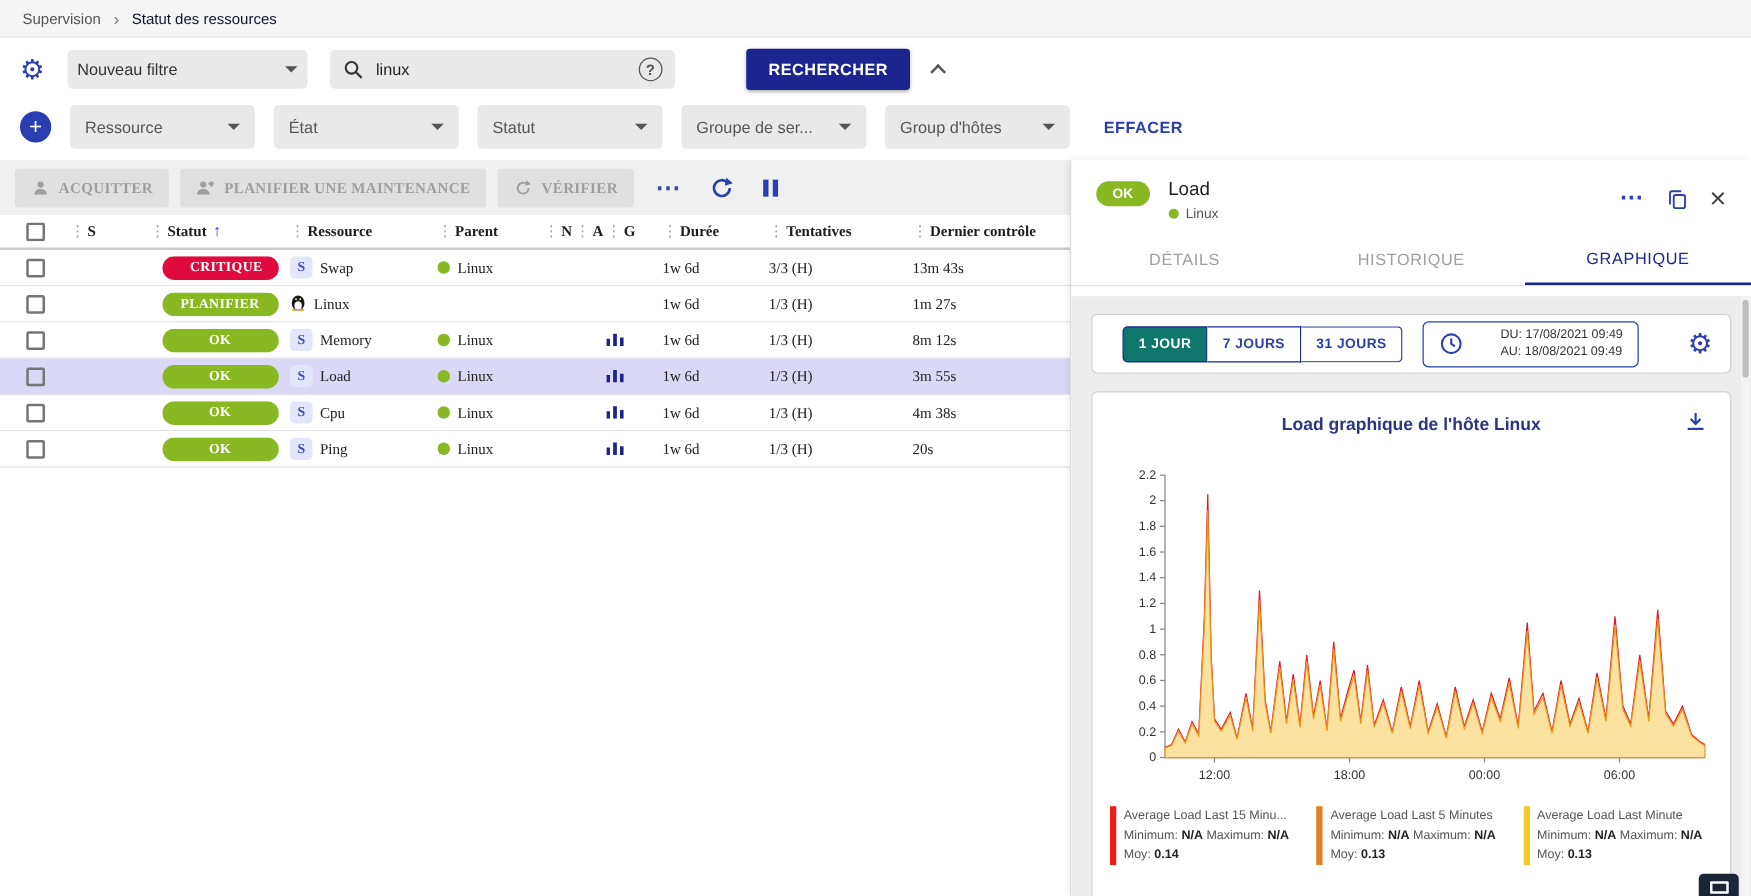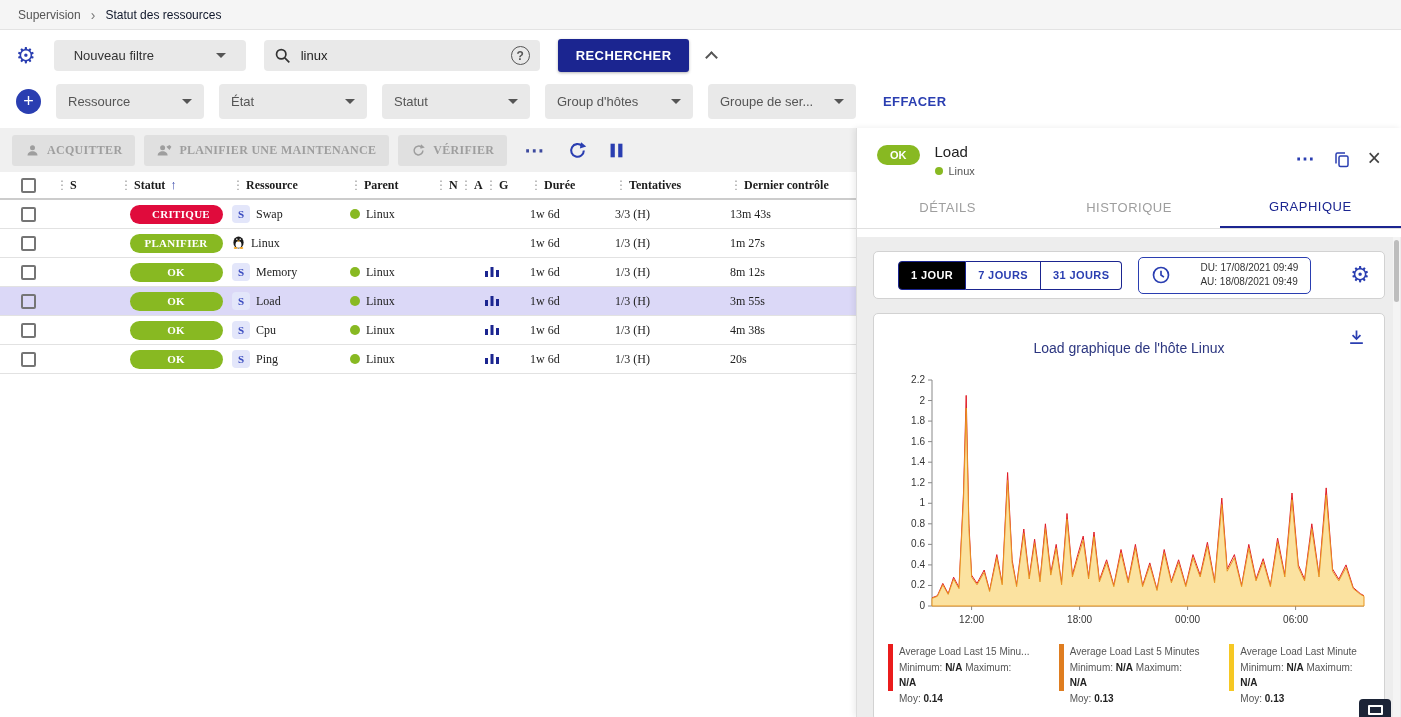--- a/index.html
+++ b/index.html
@@ -15,33 +15,33 @@
   .breadcrumb { height:30px; background:#f5f5f5; border-bottom:1px solid #e3e3e3;
     display:flex; align-items:center; gap:10px; padding:0 18px; font-size:12px; color:#555; }
   .bc-item { cursor:pointer; }
   .bc-item.current { color:#0f172a; }
   .bc-sep { color:#777; font-size:14px; }
 
   
   .frow1 { display:flex; align-items:center; gap:18px; padding:9px 16px 4px 16px; }
   .gear { color:#2a3eb1; font-size:22px; line-height:1; cursor:pointer; }
   .select-pill { background:#e9e9e9; border-radius:4px; height:31px; width:192px;
-    display:flex; align-items:center; justify-content:space-between; padding:0 20px;
+    display:flex; align-items:center; justify-content:space-between; padding:0 8px;
     font-size:13px; color:#333; cursor:pointer; }
   .caret { width:0; height:0; border-left:5px solid transparent; border-right:5px solid transparent;
     border-top:5px solid #555; }
   .search-box { background:#e9e9e9; border-radius:4px; height:31px; width:276px;
     display:flex; align-items:center; gap:8px; padding:0 10px; }
   .search-box input { flex:1; background:transparent; border:none; outline:none;
     font-size:13px; color:#222; font-family:inherit; }
   .help-circle { width:19px; height:19px; border:1.5px solid #555; border-radius:50%;
     color:#555; font-size:12px; font-weight:bold; display:flex; align-items:center; justify-content:center; cursor:pointer; }
   .search-btn { background:#1b2590; color:#fff; border:none; border-radius:3px;
     height:33px; padding:0 18px; font-size:13px; font-weight:bold; letter-spacing:.4px;
-    font-family:inherit; cursor:pointer; box-shadow:0 1px 3px rgba(0,0,0,.3); }
+    font-family:inherit; cursor:pointer; box-shadow:0 1px 3px rgba(0,0,0,.3);margin-left:39px; }
   .chev-up { width:9px; height:9px; border-left:2px solid #555; border-top:2px solid #555;
     transform:rotate(45deg); margin-top:4px; cursor:pointer; }
 
   .frow2 { display:flex; align-items:center; gap:15px; padding:8px 16px 12px 16px; }
   .plus-btn { width:25px; height:25px; border-radius:50%; background:#2a3eb1; color:#fff;
     display:flex; align-items:center; justify-content:center; font-size:18px; cursor:pointer; flex:0 0 auto; }
   .criteria-pill { background:#e9e9e9; border-radius:4px; height:35px; width:148px;
     display:flex; align-items:center; justify-content:space-between; padding:0 12px;
     font-size:13px; color:#555; cursor:pointer; }
   .effacer { color:#2a3eb1; font-size:13px; font-weight:bold; letter-spacing:.4px;
@@ -103,33 +103,33 @@
   .p-body { position:absolute; top:109px; bottom:0; left:0; right:0; background:#ededed;
     padding:14px 16px 0 16px; overflow:hidden; }
   .card { background:#fff; border:1px solid #d2d2d2; border-radius:5px; }
   .period-card { height:48px; display:flex; align-items:center; gap:16px; padding:0 14px 0 24px; margin-bottom:14px; }
   .pgroup { display:flex; }
   .pbtn { height:29px; padding:0 12px; font-size:11px; font-weight:bold; letter-spacing:.4px;
     border:1px solid #1b2590; background:#fff; color:#2a3eb1; font-family:inherit; cursor:pointer; }
   .pbtn:first-child { border-radius:4px 0 0 4px; }
   .pbtn:last-child { border-radius:0 4px 4px 0; }
   .pbtn + .pbtn { border-left:none; }
-  .pbtn.active { background:#000000; color:#fff; }
+  .pbtn.active { background:#0f766e; color:#fff; }
   .range-box { border:1px solid #2a3eb1; border-radius:5px; display:flex; align-items:center;
     gap:9px; padding:3px 12px; cursor:pointer; }
   .range-box .dates { font-size:10px; color:#333; line-height:1.45;margin-left:20px; }
   .gear2 { margin-left:auto; }
 
   .chart-card { height:408px; padding:8px 12px; position:relative; overflow:hidden; }
-  .chart-head { position:relative; height:34px; display:flex; align-items:flex-end; justify-content:center; }
+  .chart-head { position:relative; height:34px; display:flex; align-items:center; justify-content:center;font-weight:bold; }
   .chart-title { font-size:14px; color:#2c3680; }
   .dl { position:absolute; right:6px; top:6px; cursor:pointer; }
   #chart { margin:14px 0 0 2px; }
 
-  .legend { display:flex; gap:28px; padding:8px 0 0 2px; font-size:10px; color:#555; }
+  .legend { display:flex; gap:12px; padding:8px 0 0 2px; font-size:10px; color:#555; }
   .legend-item { display:flex; gap:6px; width:160px; }
   .swatch { width:5px; height:47px; flex:0 0 auto; }
   .legend-item .lt { line-height:1.55; }
   .legend-item b { color:#222; }
 
   .panel-scroll { position:absolute; right:1px; top:109px; bottom:0; width:7px; background:#f4f4f4; }
   .panel-thumb { position:absolute; top:3px; left:1px; width:5px; height:62px; background:#bdbdbd; border-radius:3px; cursor:pointer; }
 
   .fab { position:absolute; right:10px; bottom:-3px; width:32px; height:21px; background:#1c2437;
     border-radius:4px; display:flex; align-items:center; justify-content:center; cursor:pointer; }
@@ -173,25 +173,25 @@
         </div>
         <div class="criteria-pill">
           <span>État</span>
           <span class="caret"></span>
         </div>
         <div class="criteria-pill">
           <span>Statut</span>
           <span class="caret"></span>
         </div>
         <div class="criteria-pill">
+          <span>Groupe de ser...</span>
+          <span class="caret"></span>
+        </div>
+        <div class="criteria-pill">
           <span>Group d'hôtes</span>
-          <span class="caret"></span>
-        </div>
-        <div class="criteria-pill">
-          <span>Groupe de ser...</span>
           <span class="caret"></span>
         </div>
       </div>
     <span class="effacer">EFFACER</span>
   </div>
 
   <div class="content">
 
     <div class="left">
       <div class="toolbar">

